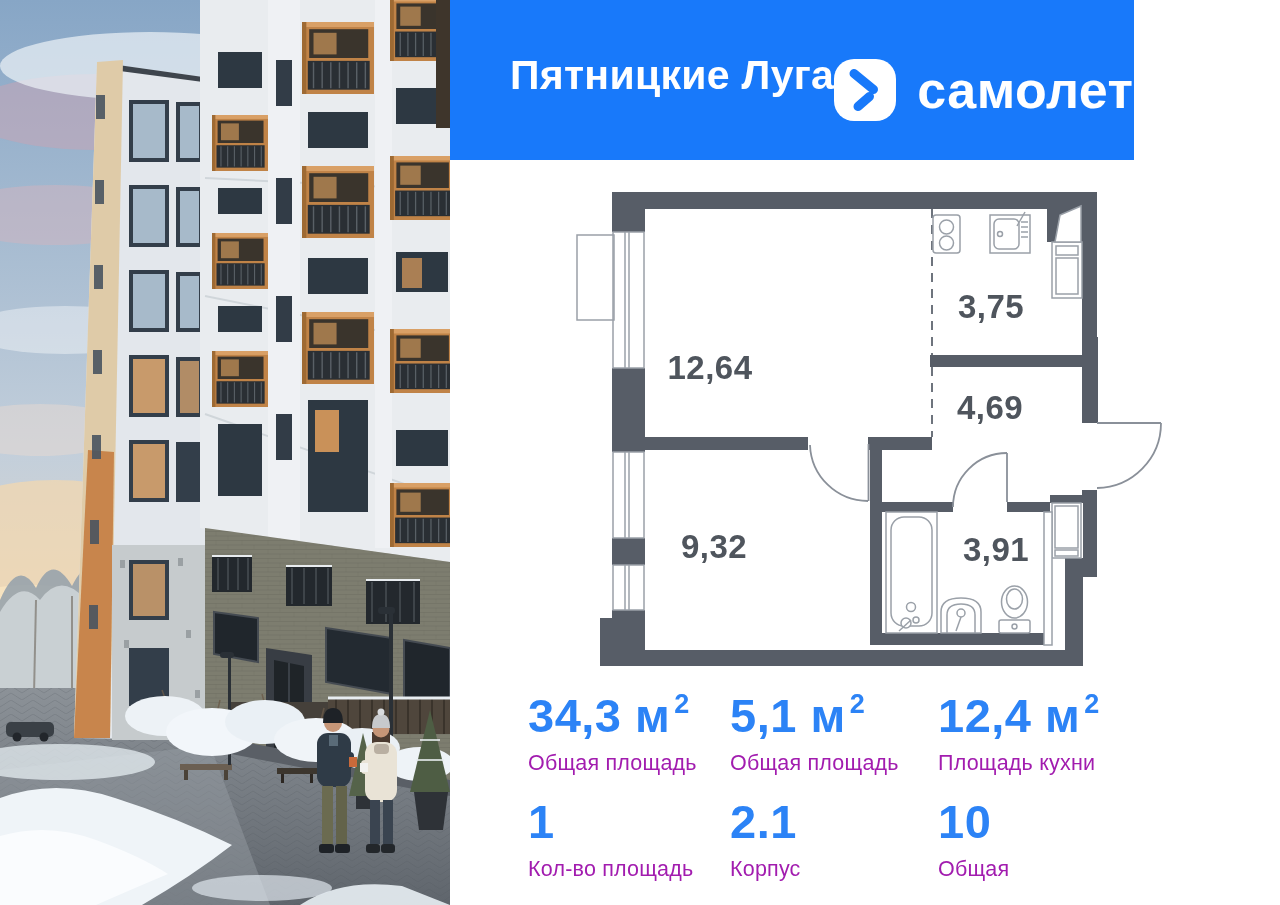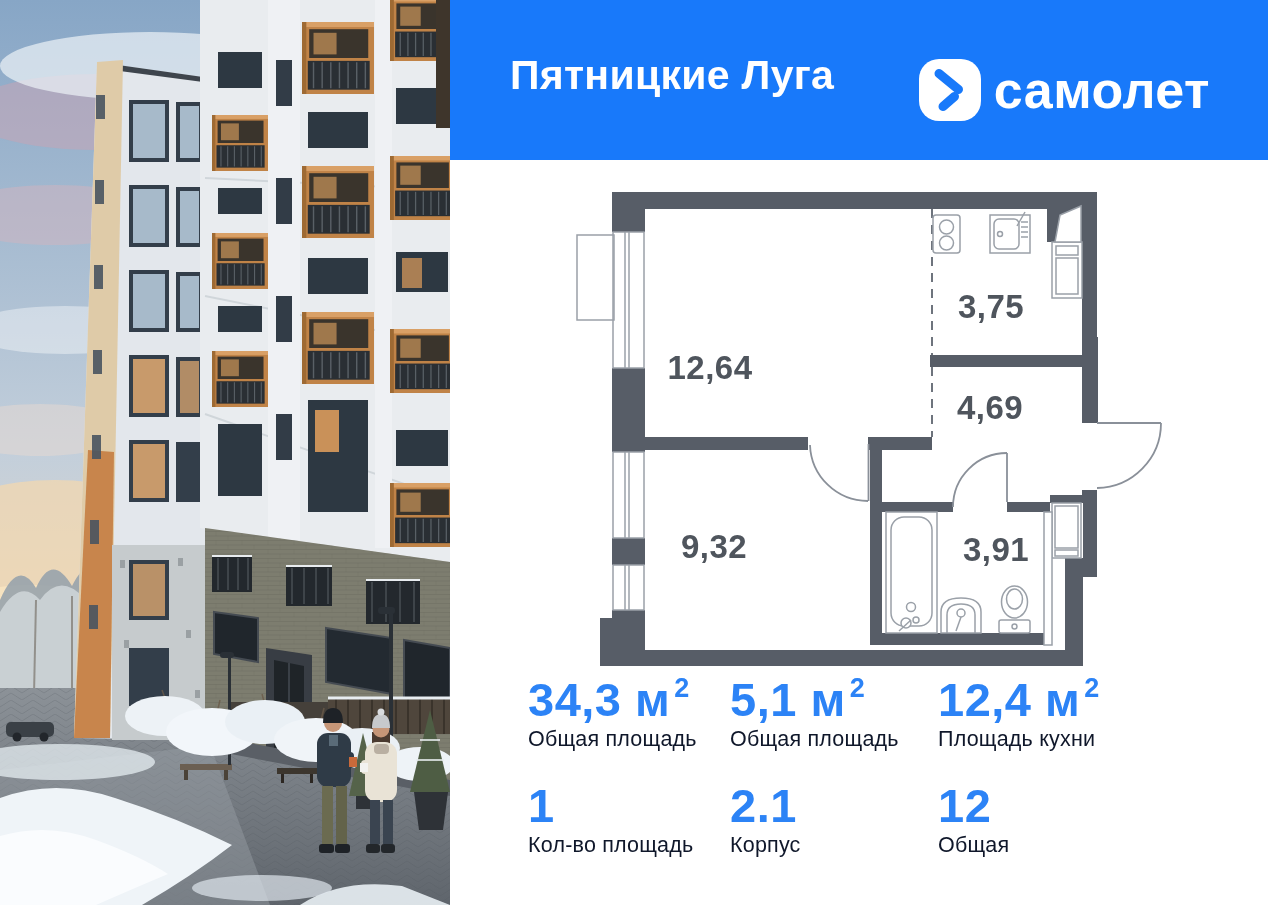--- a/index.html
+++ b/index.html
@@ -1,31 +1,31 @@
 <!DOCTYPE html>
 <html><head>
 <meta charset="utf-8">
 <style>
   html,body{margin:0;padding:0;background:#ffffff;overflow:hidden;}
   body{font-family:"Liberation Sans", sans-serif;}
   .card{position:relative;width:1280px;height:905px;background:#fff;overflow:hidden;}
   .photo{position:absolute;left:0;top:0;width:450px;height:905px;}
   .right{position:absolute;left:450px;top:0;width:830px;height:905px;background:#fff;}
-  .header{position:absolute;left:0;top:0;width:818px;height:160px;background:#1879FA;
+  .header{position:absolute;left:0;top:0;width:684px;height:160px;background:#1879FA;
           display:flex;align-items:center;justify-content:space-between;
           box-sizing:border-box;padding:0 58px 10px 60px;}
   .title{color:#fff;font-size:41px;font-weight:bold;letter-spacing:.3px;white-space:nowrap;}
-  .logo{display:flex;align-items:center;gap:13px;margin-top:30px;}
+  .logo{display:flex;align-items:center;gap:21px;margin-top:30px;}
   .logo-text{color:#fff;font-size:52px;font-weight:bold;letter-spacing:.5px;line-height:1;}
   .plan{position:absolute;left:100px;top:180px;}
-  .stats{position:absolute;left:0;top:0;width:830px;height:760px;}
+  .stats{position:absolute;left:0;top:16px;width:830px;height:760px;}
   .stat{position:absolute;}
   .stat .num{font-size:47px;font-weight:bold;color:#2C83F6;line-height:1;letter-spacing:.5px;white-space:nowrap;}
   .stat .num sup{font-size:27px;position:relative;top:-2px;margin-left:4px;}
-  .stat .lbl{margin-top:4px;font-size:21.5px;color:#0f172a;letter-spacing:.2px;white-space:nowrap;}
+  .stat .lbl{margin-top:12px;font-size:21.5px;color:#a21caf;letter-spacing:.2px;white-space:nowrap;}
   
   .wall{fill:#575D67;}
   .thin{fill:#fff;stroke:#9AA0A8;stroke-width:1.5;}
   .thinline{stroke:#9AA0A8;stroke-width:1.5;fill:none;}
   .doorline{stroke:#8A9099;stroke-width:1.8;fill:none;}
   .roomlabel{font-family:"Liberation Sans",sans-serif;font-size:33px;font-weight:600;
              fill:#4F555D;letter-spacing:.5px;}
 </style>
 </head>
 <body>
@@ -488,19 +488,19 @@
       </div>
       <div class="stat" style="left:78px;top:782px">
         <div class="num"><span>1</span></div>
         <div class="lbl">Кол-во площадь</div>
       </div>
       <div class="stat" style="left:280px;top:782px">
         <div class="num"><span>2.1</span></div>
         <div class="lbl">Корпус</div>
       </div>
       <div class="stat" style="left:488px;top:782px">
-        <div class="num"><span>12</span></div>
+        <div class="num"><span>10</span></div>
         <div class="lbl">Общая</div>
       </div>
     </div>
 
   </div>
 </div>
 
 </body></html>

